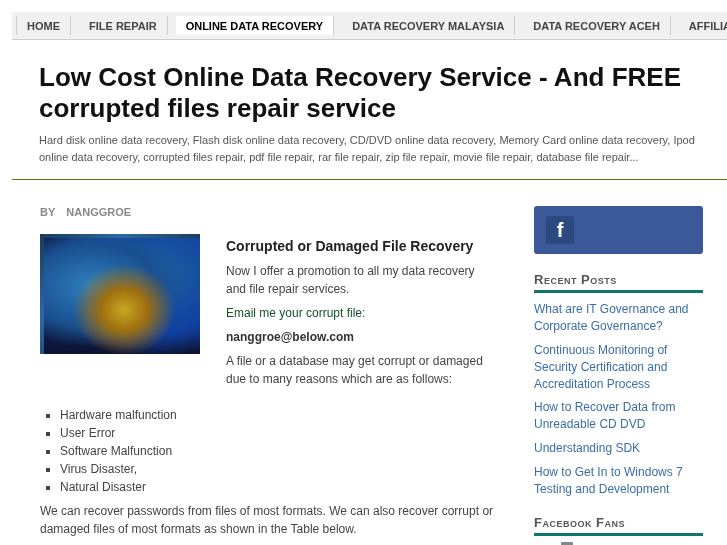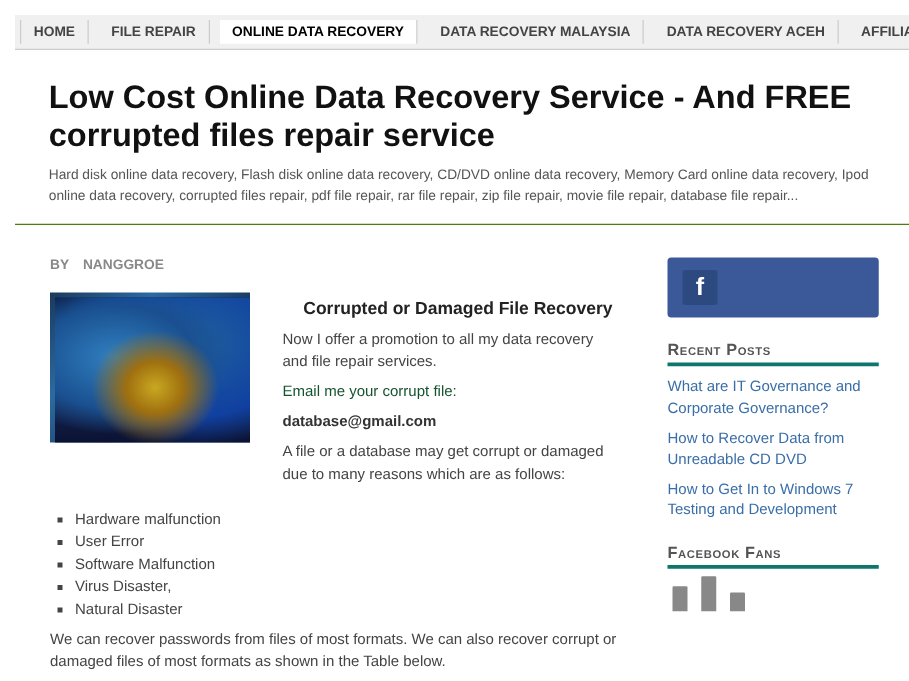--- a/index.html
+++ b/index.html
@@ -105,21 +105,20 @@
         radial-gradient(ellipse at 30% 40%, #3080c0 0%, #1a5090 40%, transparent 60%),
         radial-gradient(ellipse at 70% 30%, #2060a0 0%, #1040a0 50%, transparent 70%),
         linear-gradient(180deg, #0a1a40 0%, #1a3060 50%, #0a1030 100%);
     }
 
     .article-text h3 {
       font-size: 14px;
       font-weight: bold;
       color: #222;
       margin-bottom: 8px;
-      text-align: right;
     }
     .article-text p {
       font-size: 12px;
       color: #444;
       line-height: 1.5;
       margin-bottom: 6px;
     }
     .article-text .email-label {
       font-size: 12px;
       color: #14532d;
@@ -245,21 +244,21 @@
     </p>
 
     <div class="article-top">
       <div class="article-image">
         <div class="article-image-inner"></div>
       </div>
       <div class="article-text">
         <h3>Corrupted or Damaged File Recovery</h3>
         <p>Now I offer a promotion to all my data recovery and file repair services.</p>
         <p class="email-label">Email me your corrupt file:</p>
-        <p class="email">database@gmail.com</p>
+        <p class="email">nanggroe@below.com</p>
         <p>A file or a database may get corrupt or damaged due to many reasons which are as follows:</p>
       </div>
     </div>
 
     <div class="article-full">
       <ul>
         <li>Hardware malfunction</li>
         <li>User Error</li>
         <li>Software Malfunction</li>
         <li>Virus Disaster,</li>
@@ -273,21 +272,23 @@
 
     <div class="sidebar-section">
       <div class="fb-widget">
         <div class="fb-f">f</div>
       </div>
     </div>
 
     <div class="sidebar-section">
       <h3>Recent Posts</h3>
       <a class="recent-post-link">What are IT Governance and Corporate Governance?</a>
+      <a class="recent-post-link">Continuous Monitoring of Security Certification and Accreditation Process</a>
       <a class="recent-post-link">How to Recover Data from Unreadable CD DVD</a>
+      <a class="recent-post-link">Understanding SDK</a>
       <a class="recent-post-link">How to Get In to Windows 7 Testing and Development</a>
     </div>
 
     <div class="sidebar-section">
       <h3>Facebook Fans</h3>
       <div class="fb-fans-bars">
         <div class="fb-bar" style="height:20px;"></div>
         <div class="fb-bar" style="height:28px;"></div>
         <div class="fb-bar" style="height:15px;"></div>
       </div>

